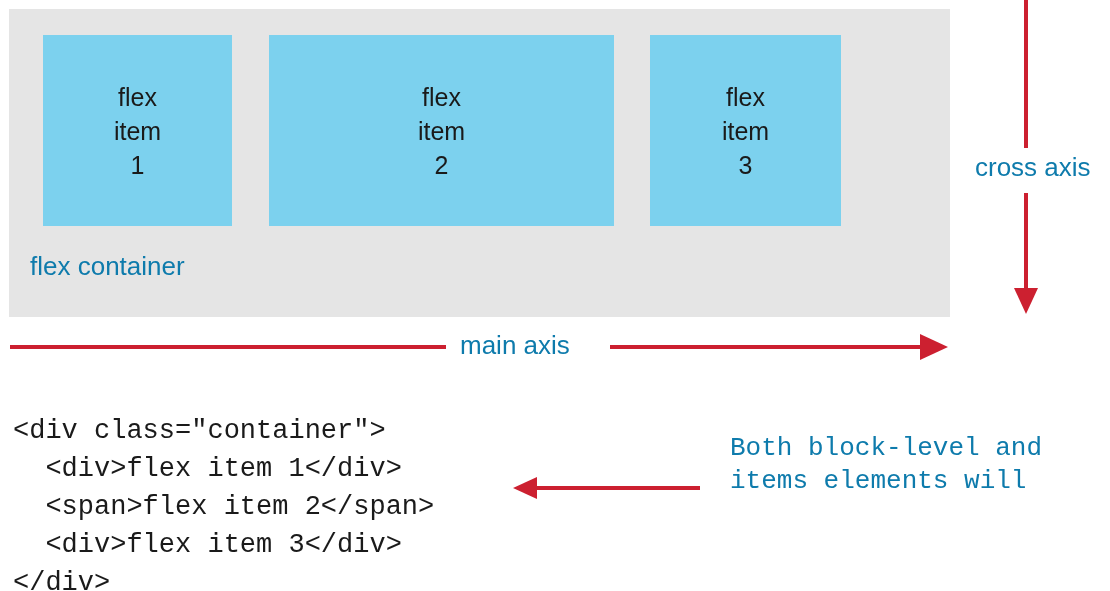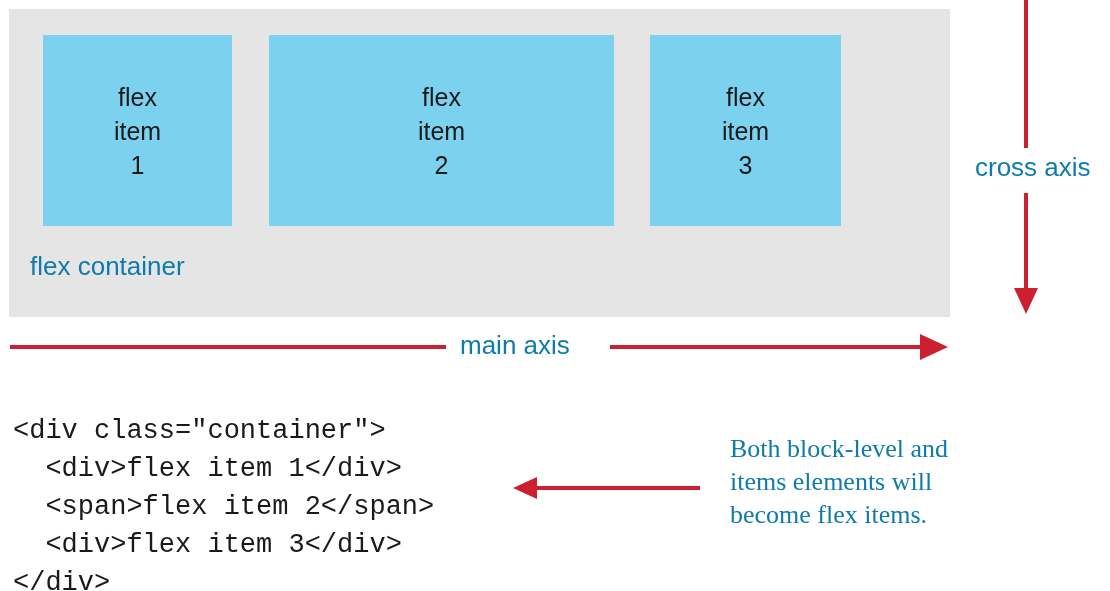--- a/index.html
+++ b/index.html
@@ -173,21 +173,21 @@
     border-right: 24px solid #cc2030;
   }
   #callout-text {
     position: absolute;
     left: 730px;
     top: 432px;
     width: 330px;
     font-size: 26px;
     line-height: 33px;
     color: #0e7bac;
-    font-family: Liberation Serif, serif;
+    font-family: Liberation Mono, monospace;
   }
   #callout-text div { white-space: nowrap; }
 </style>
 </head>
 <body>
 
 <div id="flex-container">
 
   <div class="flex-item" id="flex-item-1">
     <div class="line">flex</div>
@@ -226,14 +226,13 @@
   &lt;div&gt;flex item 1&lt;/div&gt;
   &lt;span&gt;flex item 2&lt;/span&gt;
   &lt;div&gt;flex item 3&lt;/div&gt;
 &lt;/div&gt;</pre>
 
 <div id="callout-line"></div>
 <div id="callout-arrowhead"></div>
 <div id="callout-text">
   <div>Both block-level and</div>
   <div>items elements will</div>
-  <div>become flex items.</div>
 </div>
 
 </body></html>

